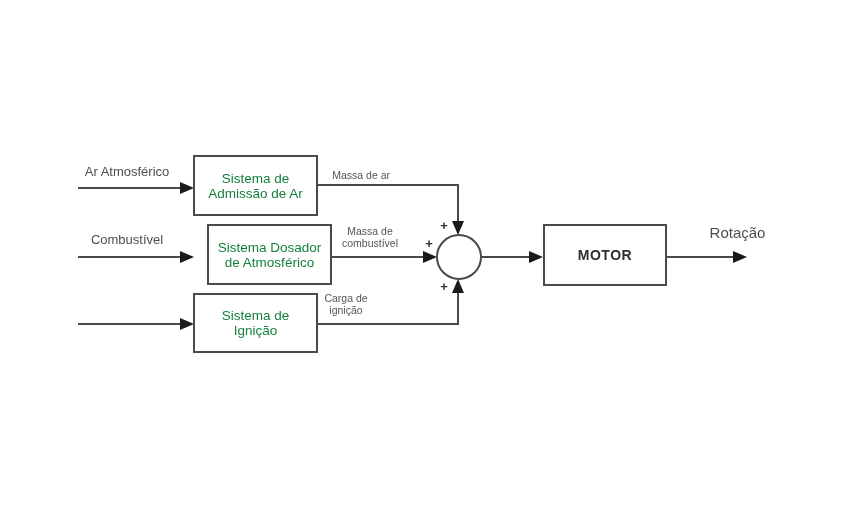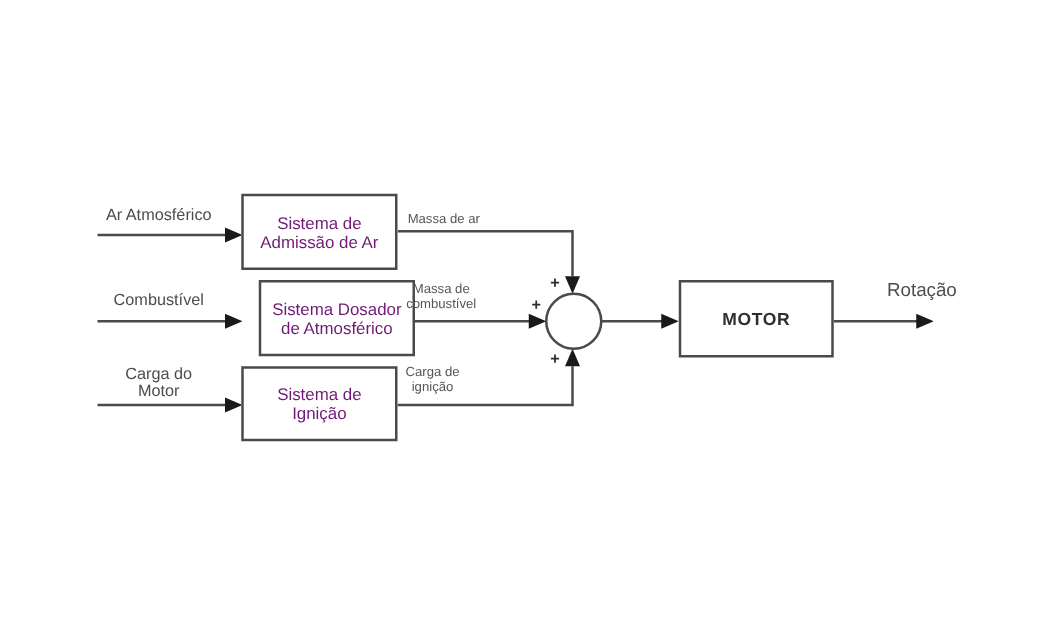--- a/index.html
+++ b/index.html
@@ -27,21 +27,21 @@
     box-sizing: border-box;
     border: 2px solid #4a4a4a;
     background: #ffffff;
     display: flex;
     flex-direction: column;
     align-items: center;
     justify-content: center;
     text-align: center;
     font-size: 13.5px;
     line-height: 15px;
-    color: #701a75;
+    color: #15803d;
   }
   .block span { display: block; }
   .block.motor {
     font-weight: bold;
     font-size: 14px;
     letter-spacing: 0.5px;
     color: #2e2e2e;
   }
   .lbl {
     position: absolute;
@@ -108,43 +108,39 @@
   </svg>
 
   <div class="lbl input-lbl" style="left:69px; top:165px; width:116px;">
     <span>Ar Atmosférico</span>
     <span></span>
   </div>
   <div class="lbl input-lbl" style="left:69px; top:233px; width:116px;">
     <span>Combustível</span>
     <span></span>
   </div>
-  <div class="lbl input-lbl" style="left:69px; top:292px; width:116px;">
-    <span>Carga do</span>
-    <span>Motor</span>
-  </div>
 
   <div class="block" style="left:193px; top:155px; width:125px; height:61px;">
     <span>Sistema de</span>
     <span>Admissão de Ar</span>
   </div>
   <div class="block" style="left:207px; top:224px; width:125px; height:61px;">
     <span>Sistema Dosador</span>
     <span>de Atmosférico</span>
   </div>
   <div class="block" style="left:193px; top:293px; width:125px; height:60px;">
     <span>Sistema de</span>
     <span>Ignição</span>
   </div>
 
-  <div class="lbl signal-lbl" style="left:320px; top:170px; width:70px; text-align:center;">
+  <div class="lbl signal-lbl" style="left:320px; top:170px; width:70px; text-align:right;">
     <span>Massa de ar</span>
     <span></span>
   </div>
-  <div class="lbl signal-lbl" style="left:320px; top:226px; width:66px;">
+  <div class="lbl signal-lbl" style="left:337px; top:226px; width:66px;">
     <span>Massa de</span>
     <span>combustível</span>
   </div>
   <div class="lbl signal-lbl" style="left:320px; top:293px; width:52px;">
     <span>Carga de</span>
     <span>ignição</span>
   </div>
 
   <div class="plus" style="left:437px; top:219px;">+</div>
   <div class="plus" style="left:422px; top:237px;">+</div>

